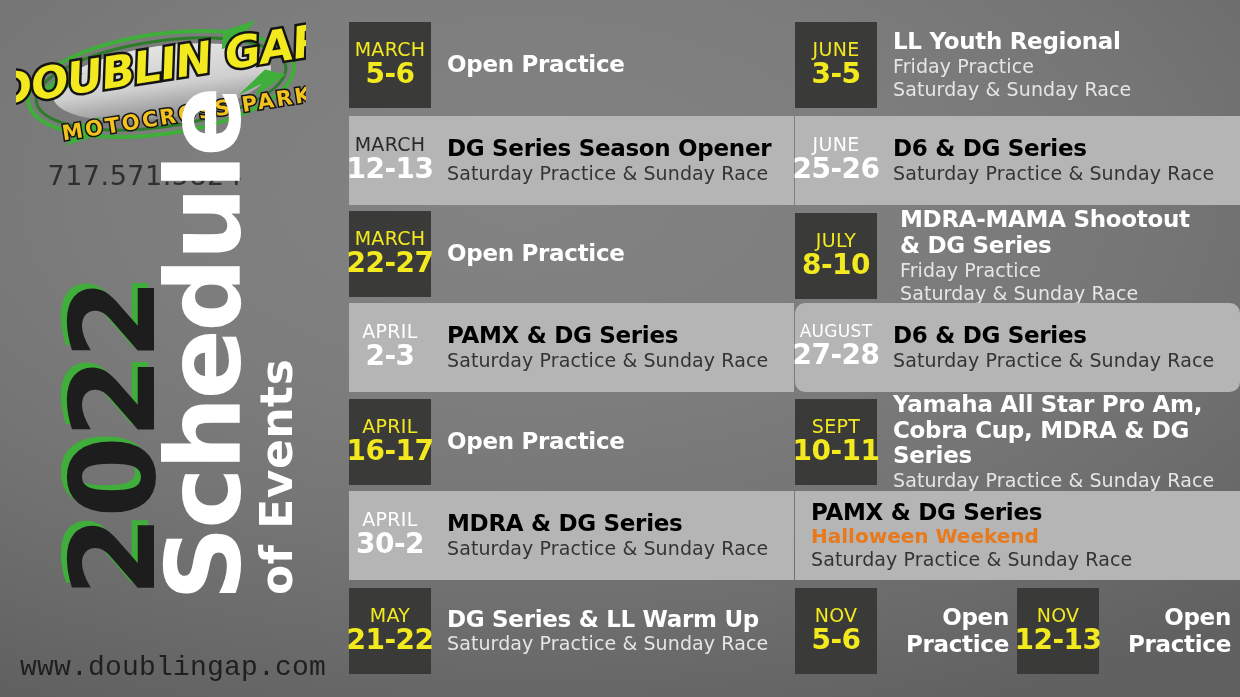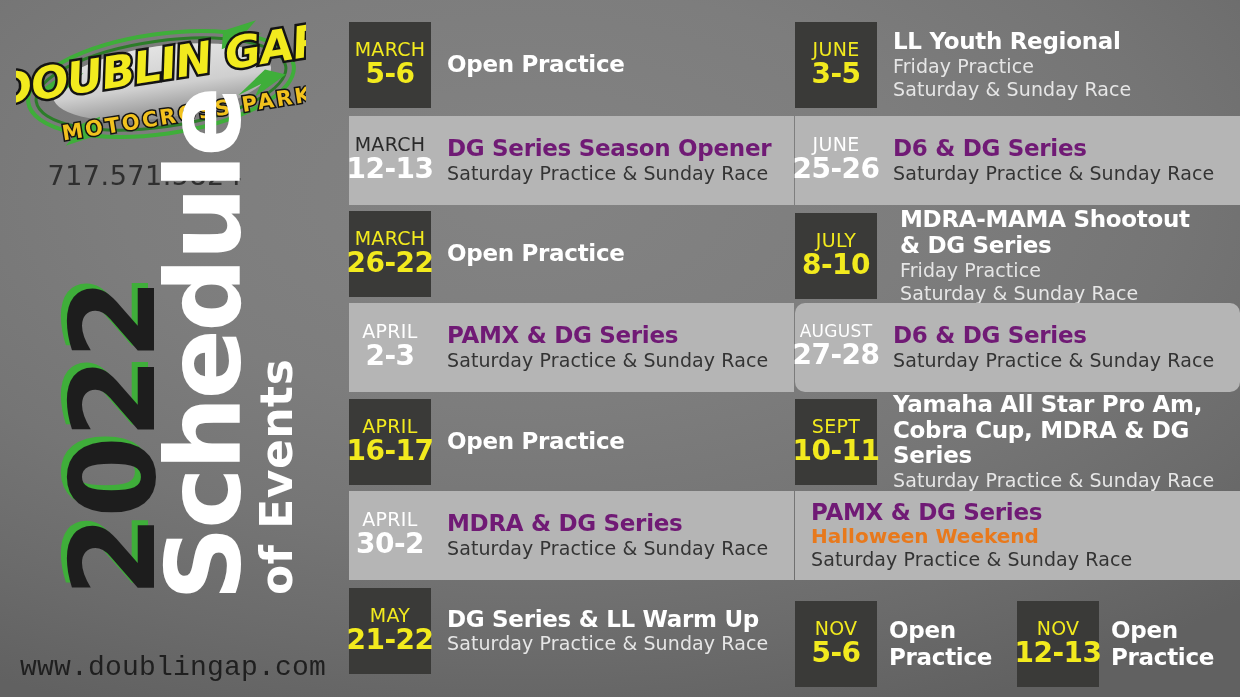--- a/index.html
+++ b/index.html
@@ -197,21 +197,21 @@
   }
   .evt-sub {
     font-family: "DejaVu Sans", sans-serif;
     font-size: 19px;
     font-weight: 400;
     letter-spacing: 0.1px;
     line-height: 1.2;
   }
   .dark  .evt-title { color: #ffffff; }
   .dark  .evt-sub   { color: #e6e6e6; }
-  .light .evt-title { color: #701a75; }
+  .light .evt-title { color: #000000; }
   .light .evt-sub   { color: #343434; }
   .evt-note {
     font-family: "DejaVu Sans", sans-serif;
     font-size: 20px;
     font-weight: 700;
     line-height: 1.15;
     color: #e8791c;
   }
 
   
@@ -301,21 +301,21 @@
           <div class="days">12-13</div>
         </div>
         <div class="evt-text">
           <div class="evt-title">DG Series Season Opener</div>
           <div class="evt-sub">Saturday Practice &amp; Sunday Race</div>
         </div>
       </div>
       <div class="evt-row dark" style="top: 211px; height: 86px;">
         <div class="date-box">
           <div class="month">MARCH</div>
-          <div class="days">26-22</div>
+          <div class="days">22-27</div>
         </div>
         <div class="evt-text">
           <div class="evt-title">Open Practice</div>
         </div>
       </div>
       <div class="evt-row light" style="top: 303px; height: 89px;">
         <div class="date-box">
           <div class="month">APRIL</div>
           <div class="days">2-3</div>
         </div>
@@ -408,21 +408,21 @@
           <div class="evt-sub">Saturday Practice &amp; Sunday Race</div>
         </div>
       </div>
       <div class="evt-row light" style="top: 491px; height: 89px;">
         <div class="evt-text">
           <div class="evt-title">PAMX &amp; DG Series</div>
           <div class="evt-note">Halloween Weekend</div>
           <div class="evt-sub">Saturday Practice &amp; Sunday Race</div>
         </div>
       </div>
-      <div class="pair-row" style="top: 601px; height: 86px;">
+      <div class="pair-row" style="top: 588px; height: 86px; text-align: right;">
         <div class="pair-cell">
           <div class="date-box">
             <div class="month">NOV</div>
             <div class="days">5-6</div>
           </div>
           <div class="evt-text">
             <div class="evt-title">Open<br>Practice</div>
           </div>
         </div>
         <div class="pair-cell">

